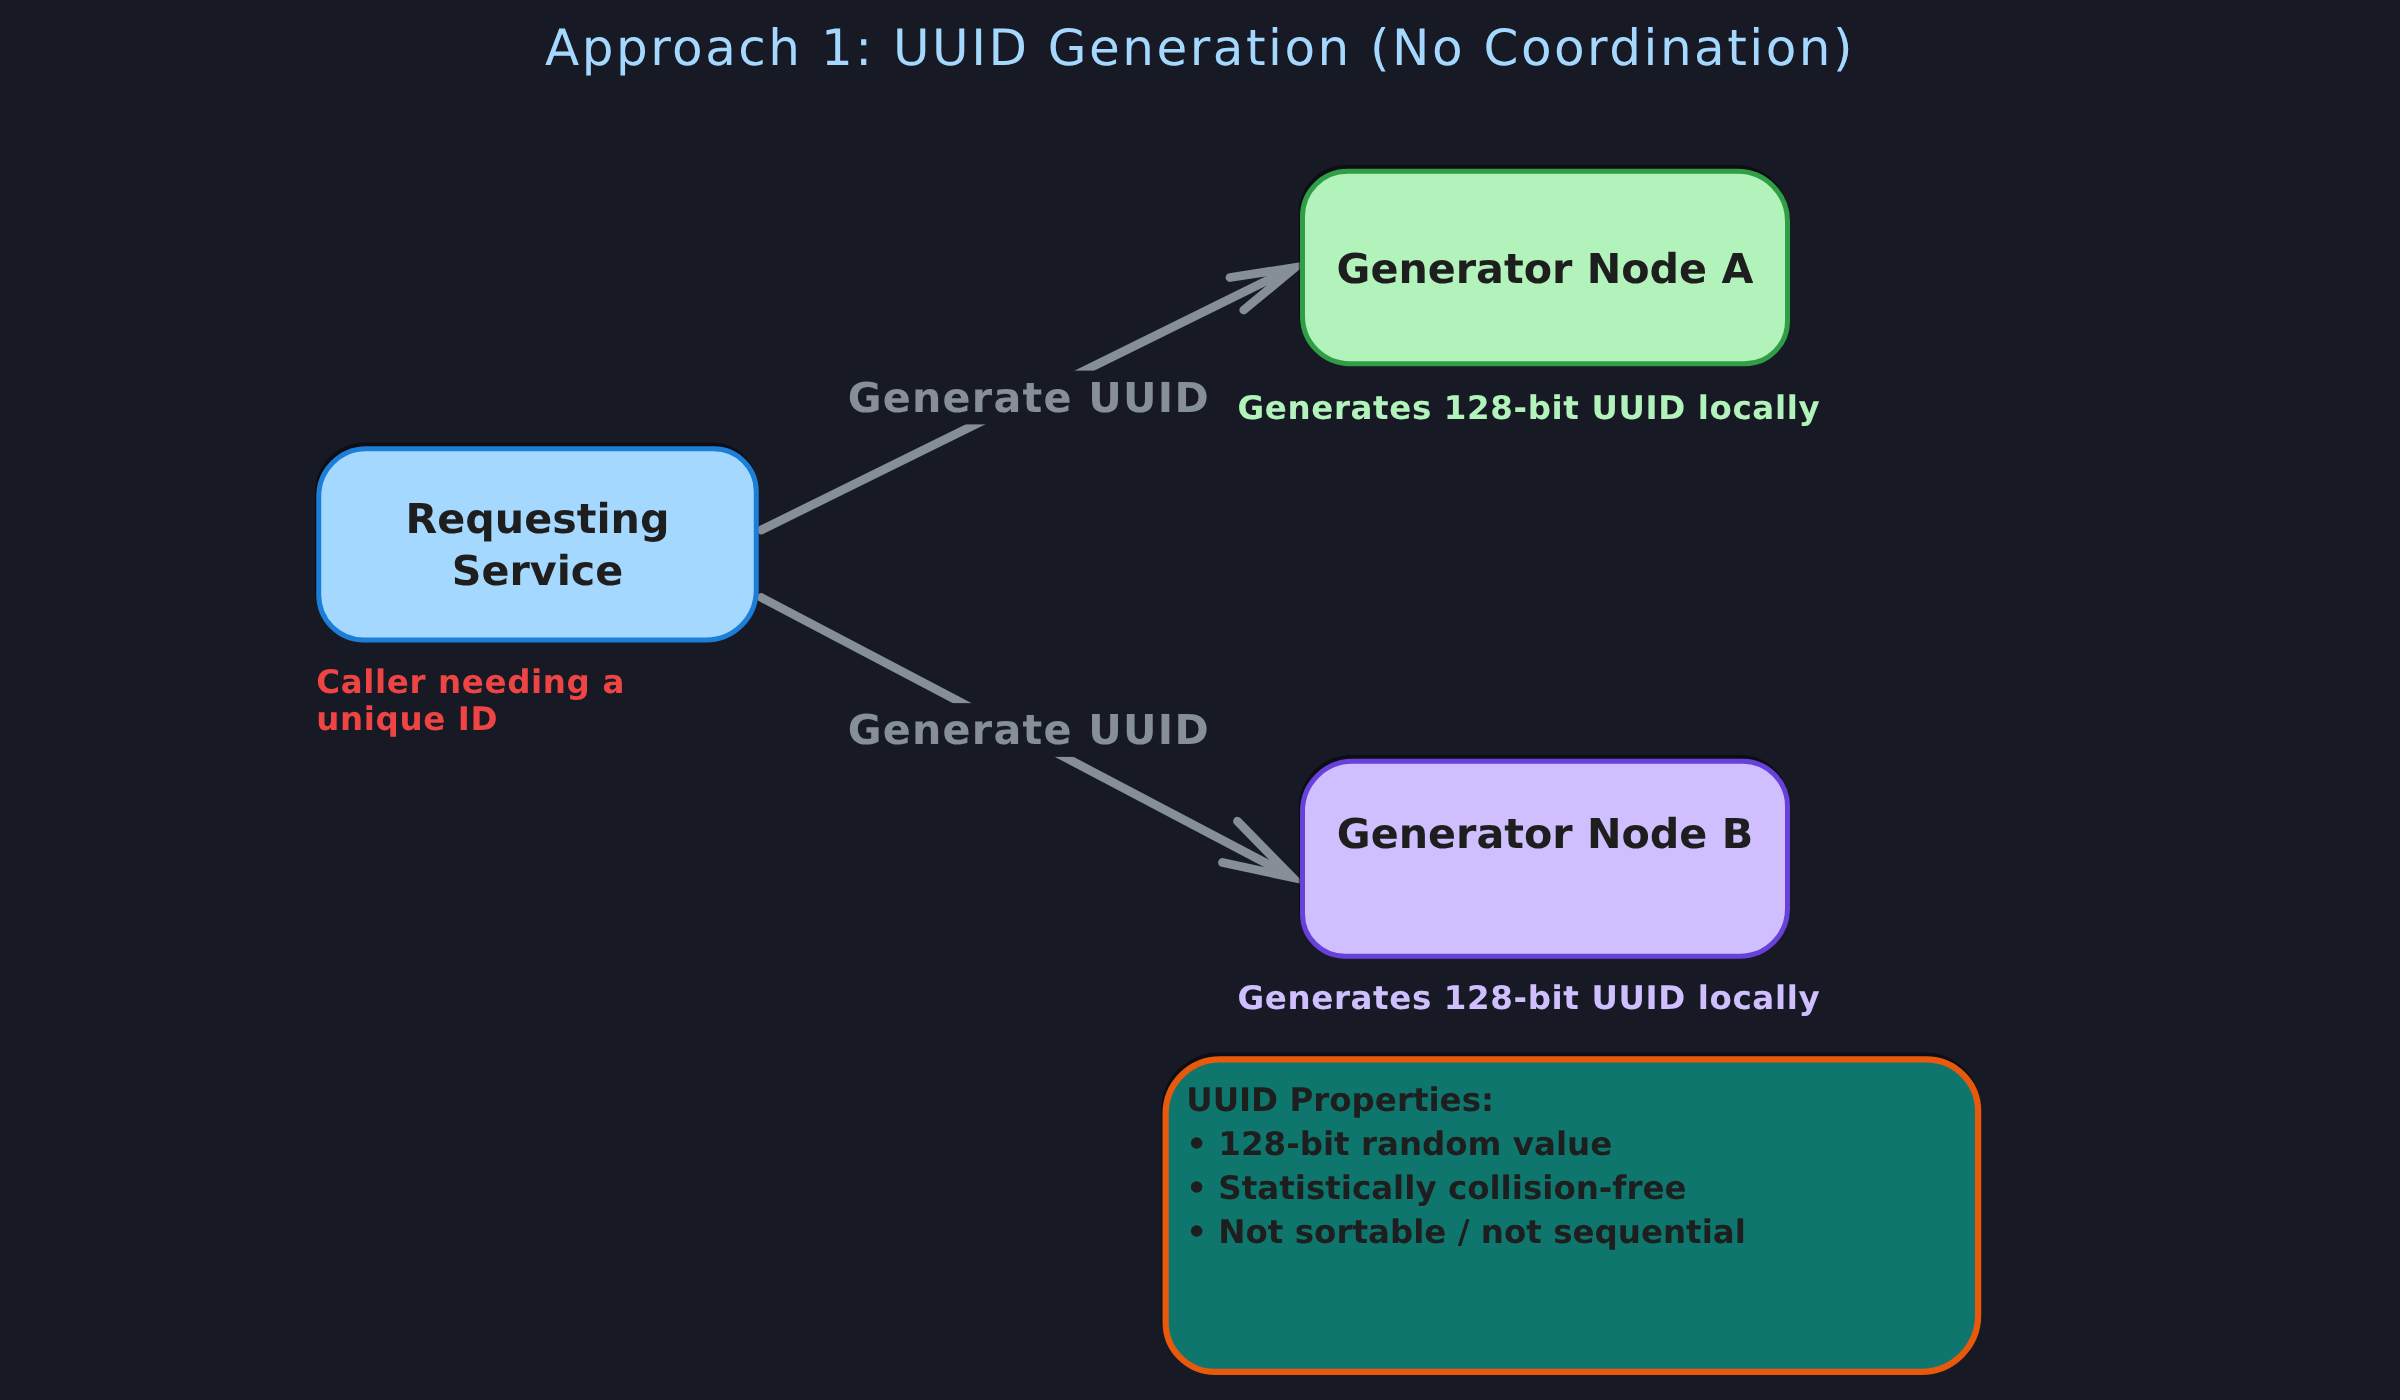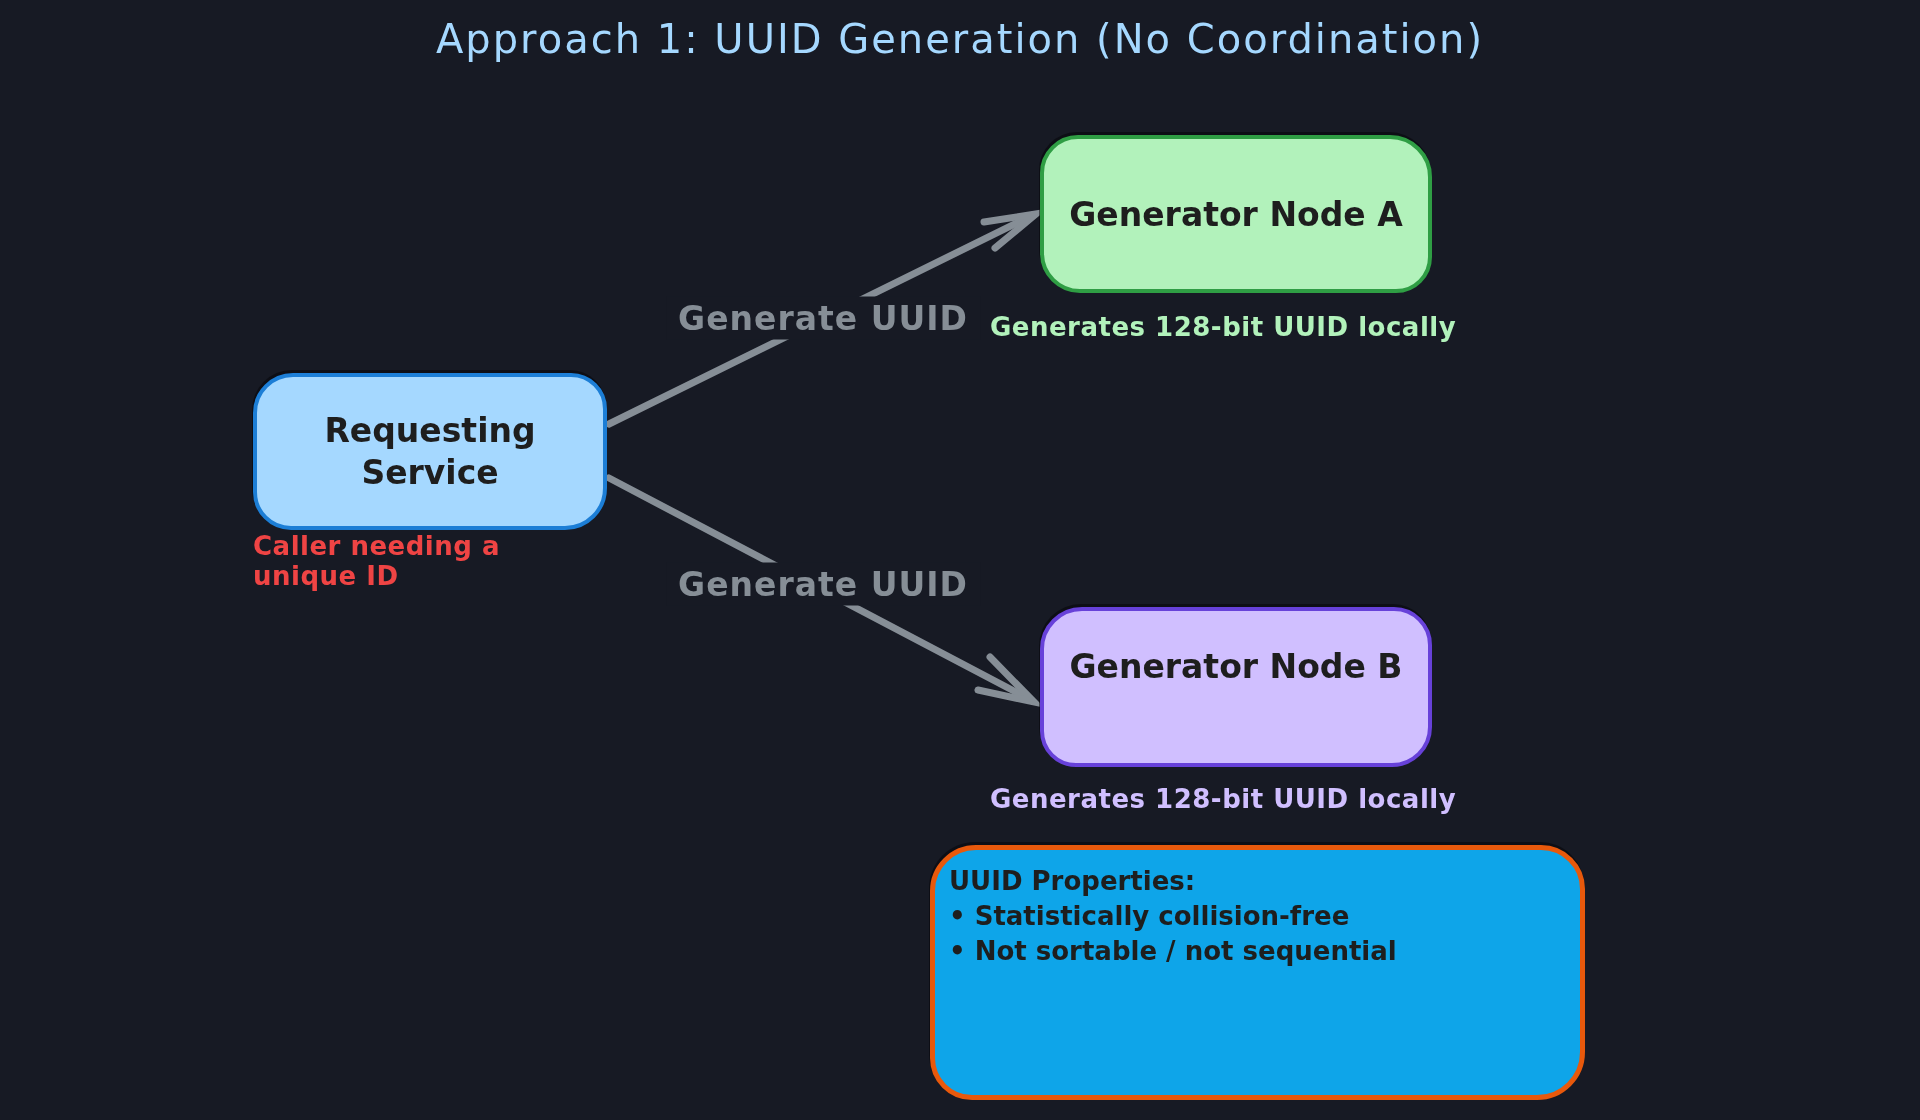--- a/index.html
+++ b/index.html
@@ -34,21 +34,21 @@
     display: flex;
     align-items: center;
     justify-content: center;
     text-align: center;
     font-size: 33px;
     font-weight: bold;
     color: #1e1e1e;
     box-shadow: -1px -3px 0 0 rgba(5,6,10,0.55);
   }
   .node-requesting {
-    left: 253px; top: 373px; width: 354px; height: 157px;
+    left: 253px; top: 357px; width: 354px; height: 157px;
     background: #a5d8ff;
     border: 4px solid #1c7ed6;
     border-radius: 40px 36px 42px 38px;
   }
   .node-requesting .node-label { width: 250px; line-height: 1.25; }
   .node-generator-a {
     left: 1040px; top: 135px; width: 392px; height: 158px;
     background: #b2f2bb;
     border: 4px solid #2f9e44;
     border-radius: 38px 42px 36px 40px;
@@ -81,21 +81,21 @@
     letter-spacing: 1px;
     padding: 2px 12px;
     white-space: nowrap;
   }
   .edge-label-a { left: 823px; top: 318px; }
   .edge-label-b { left: 823px; top: 584px; }
   .props-box {
     position: absolute;
     left: 930px; top: 845px; width: 655px; height: 255px;
     box-sizing: border-box;
-    background: #0ea5e9;
+    background: #0f766e;
     border: 5px solid #e8590c;
     border-radius: 46px 44px 48px 42px;
     padding: 14px 18px 0 14px;
     color: #1e1e1e;
     box-shadow: -1px -3px 0 0 rgba(5,6,10,0.55);
   }
   .props-title {
     font-size: 26px;
     font-weight: bold;
     line-height: 35px;
@@ -136,17 +136,18 @@
   <div class="node node-generator-b">
     <div class="node-label">Generator Node B</div>
   </div>
   <div class="caption caption-generator-b">Generates 128-bit UUID locally</div>
 
   <div class="edge-label edge-label-a">Generate UUID</div>
   <div class="edge-label edge-label-b">Generate UUID</div>
 
   <div class="props-box">
     <div class="props-title">UUID Properties:</div>
+    <div class="props-item">• 128-bit random value</div>
     <div class="props-item">• Statistically collision-free</div>
     <div class="props-item">• Not sortable / not sequential</div>
   </div>
 
 </div>
 
 </body></html>

